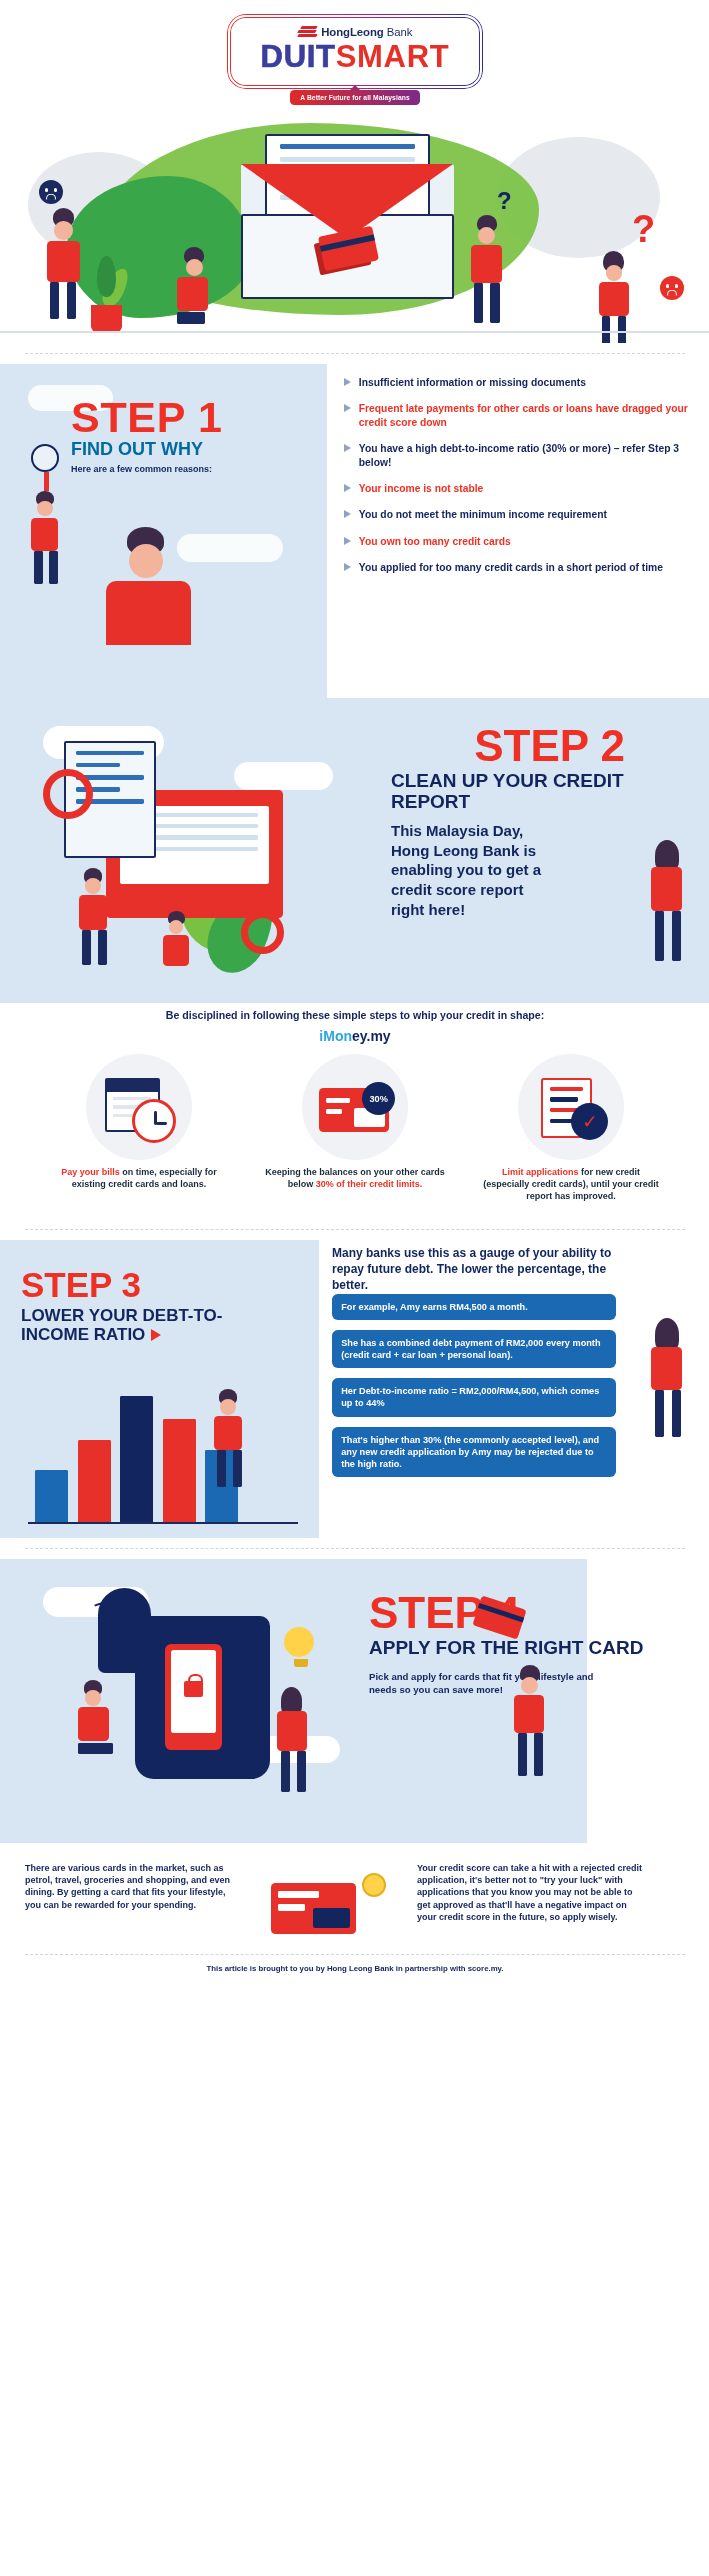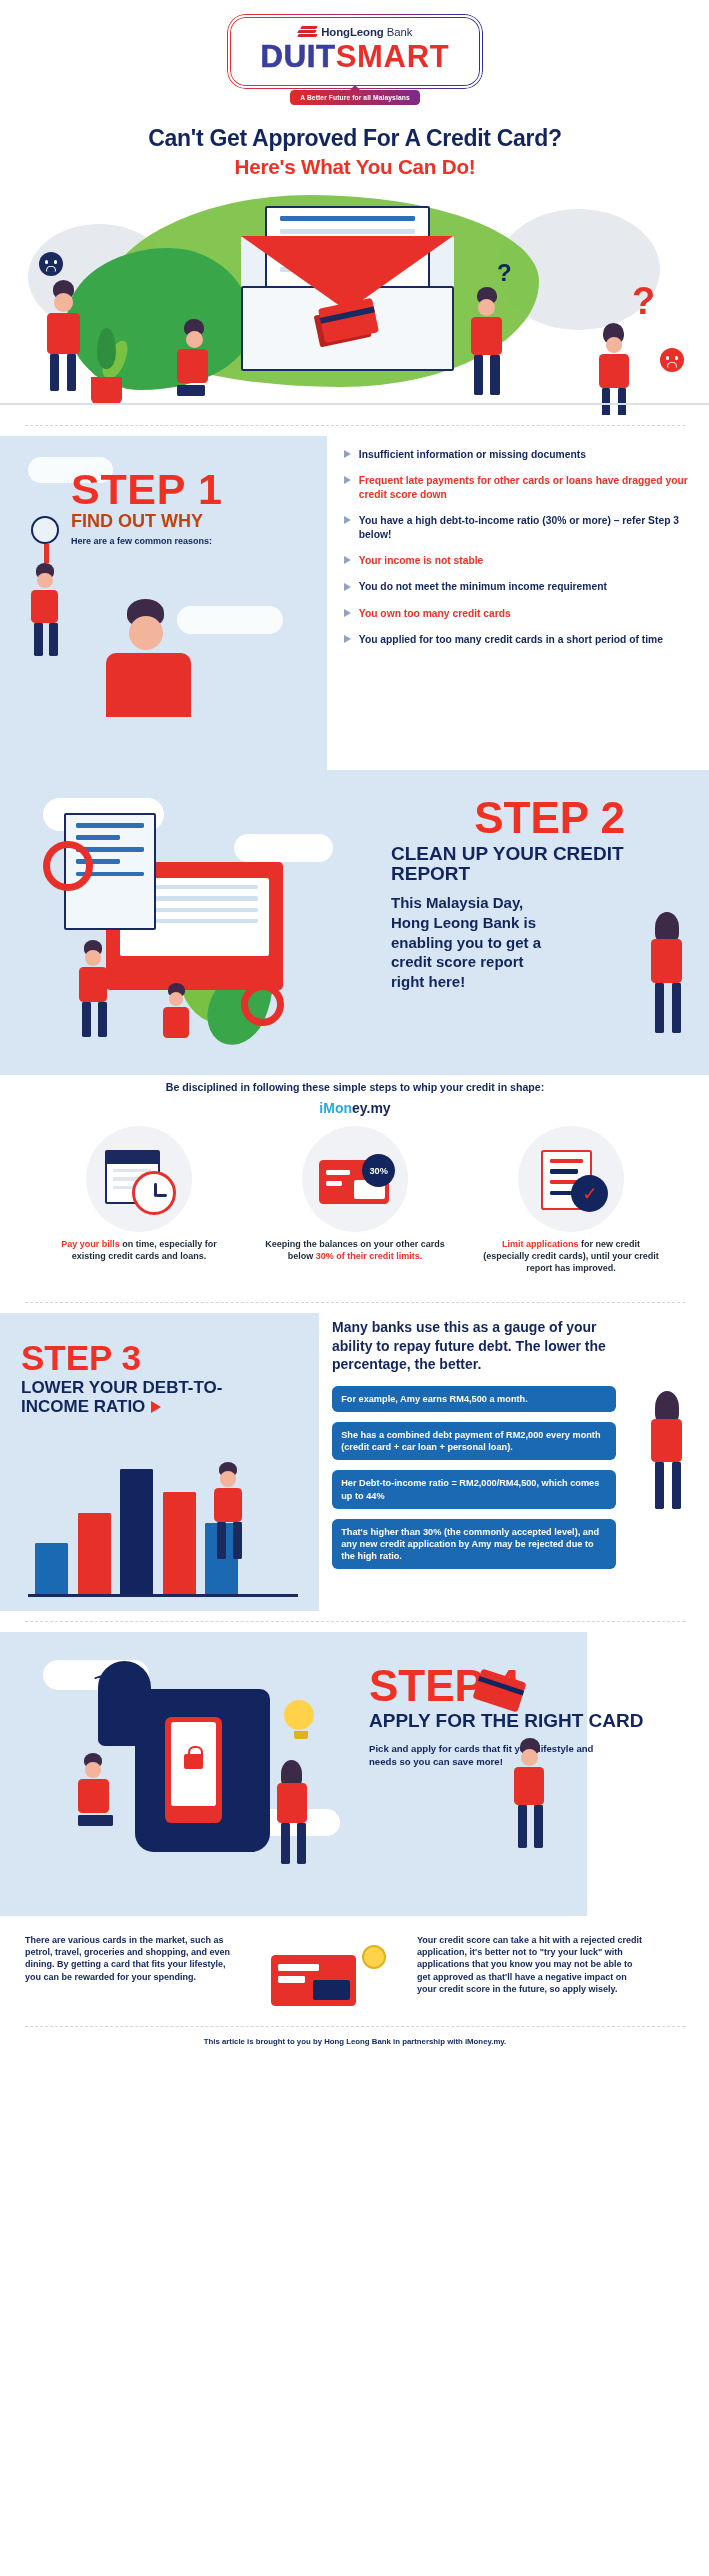--- a/index.html
+++ b/index.html
@@ -132,21 +132,21 @@
 
   
   .divider { width: 660px; margin: 10px auto; border-top: 1.4px dashed #cfd6de; }
 
   
   .step1 { position: relative; width: 710px; height: 334px; }
   .step1 .panel { position: absolute; left: 0; top: 0; width: 327px; height: 334px; background: #d7e6f2; }
   .step1 .cloud { position: absolute; background: #fff; border-radius: 28px; opacity: .85; }
   .s1-title { position: absolute; left: 71px; top: 33px; }
   .s1-num { font-size: 43px; font-weight: 900; color: #ee3124; line-height: .95; letter-spacing: 0.7px; }
-  .s1-sub { font-size: 18px; font-weight: 800; color: #c2410c; line-height: 1.05; margin-top: 2.1px; }
+  .s1-sub { font-size: 18px; font-weight: 800; color: #0369a1; line-height: 1.05; margin-top: 2.1px; }
   .s1-note { font-size: 9px; font-weight: 600; color: #12255f; margin-top: 5px; }
   .bullets { position: absolute; left: 344px; top: 11.4px; width: 348px; }
   .bullet { display: flex; align-items: flex-start; gap: 7.8px; margin-bottom: 12.8px; }
   .bullet .tri {
     flex: 0 0 auto; margin-top: 2.1px; width: 0; height: 0;
     border-top: 4.3px solid transparent; border-bottom: 4.3px solid transparent;
     border-left: 7px solid #8fa2c4;
   }
   .bullet .btext { font-size: 10.3px; font-weight: 700; line-height: 1.32; color: #12255f; }
   .bullet .btext.red { color: #ee3124; }
@@ -193,21 +193,21 @@
   .ic-check { position: absolute; right: 15.6px; bottom: 20px; width: 37px; height: 37px; border-radius: 50%; background: #12255f; color: #e8302a; font-size: 18.5px; display: flex; align-items: center; justify-content: center; }
 
   
   .step3 { position: relative; width: 710px; height: 298px; }
   .step3 .panel { position: absolute; left: 0; top: 0; width: 319px; height: 298px; background: #d7e6f2; }
   .s3-title { position: absolute; left: 21px; top: 28px; width: 234px; }
   .s3-num { font-size: 35px; font-weight: 900; color: #ee3124; line-height: .98; }
   .s3-sub { font-size: 17px; font-weight: 800; color: #12255f; line-height: 1.1; margin-top: 4.3px; }
   .s3-arrow { display: inline-block; width: 0; height: 0; border-top: 6.4px solid transparent; border-bottom: 6.4px solid transparent; border-left: 10.6px solid #ee3124; vertical-align: middle; margin-left: 5.7px; }
   .s3-right { position: absolute; left: 332px; top: 5.7px; width: 284px; }
-  .s3-intro { font-size: 14px; font-weight: 700; color: #12255f; line-height: 1.33; margin-bottom: 12px; }
+  .s3-intro { font-size: 12px; font-weight: 700; color: #12255f; line-height: 1.33; margin-bottom: 0; }
   .callout { background: #1c69b3; color: #fff; border-radius: 5.7px; padding: 7px 9.2px; font-size: 9.2px; font-weight: 700; line-height: 1.32; margin-bottom: 10px; }
   .chart-art { position: absolute; left: 28px; bottom: 14px; width: 270px; height: 135px; }
   .bar { position: absolute; bottom: 0; border-radius: 1.4px 1.4px 0 0; }
   .chart-art .base { position: absolute; left: 0; bottom: 0; width: 270px; height: 2.1px; background: #1a2a5e; }
 
   
   .step4 { position: relative; width: 587px; height: 284px; background: #d7e6f2; }
   .s4-right { position: absolute; left: 369px; top: 33px; width: 284px; }
   .s4-num { font-size: 44px; font-weight: 900; color: #ee3124; line-height: .95; }
   .s4-sub { font-size: 19px; font-weight: 800; color: #12255f; line-height: 1.1; margin-top: 4.3px; }
@@ -258,24 +258,20 @@
       </div>
       <div class="duitsmart">
         <span class="duit">DUIT</span><span class="smart">SMART</span>
       </div>
     </div>
     <div class="tagline-wrap">
       <div class="tagline">A Better Future for all Malaysians</div>
     </div>
   </div>
 
-  <div class="title-block">
-    <div class="title-line1">Can't Get Approved For A Credit Card?</div>
-    <div class="title-line2">Here's What You Can Do!</div>
-  </div>
 
   <div class="hero">
     <div class="blob-grey"></div>
     <div class="blob-grey2"></div>
     <div class="blob-green"></div>
     <div class="blob-green2"></div>
 
     <div class="envelope">
       <div class="back"></div>
       <div class="paper">
@@ -612,17 +608,17 @@
         <span class="w"></span>
         <span class="w2"></span>
         <span class="nvy"></span>
       </div>
       <div class="coin"></div>
     </div>
     <div class="bcol right">Your credit score can take a hit with a rejected credit application, it's better not to "try your luck" with applications that you know you may not be able to get approved as that'll have a negative impact on your credit score in the future, so apply wisely.</div>
   </div>
 
   <div class="footer">
-    <div class="l">This article is brought to you by Hong Leong Bank in partnership with iMoney.my.</div>
+    <div class="l">This article is brought to you by Hong Leong Bank in partnership with score.my.</div>
   </div>
 
 </div>
 
 
 </body></html>

